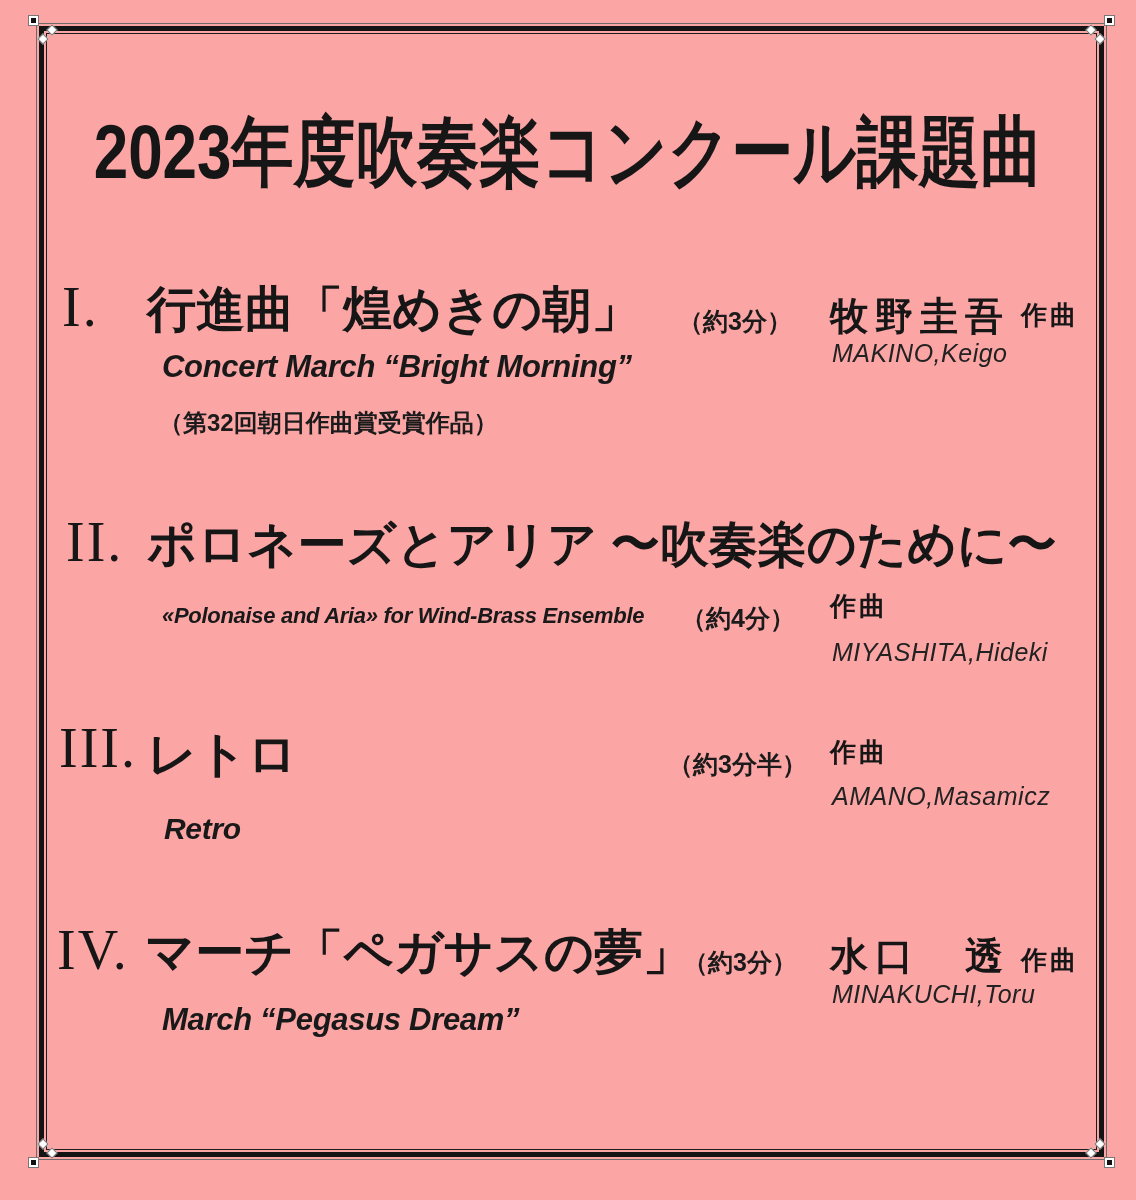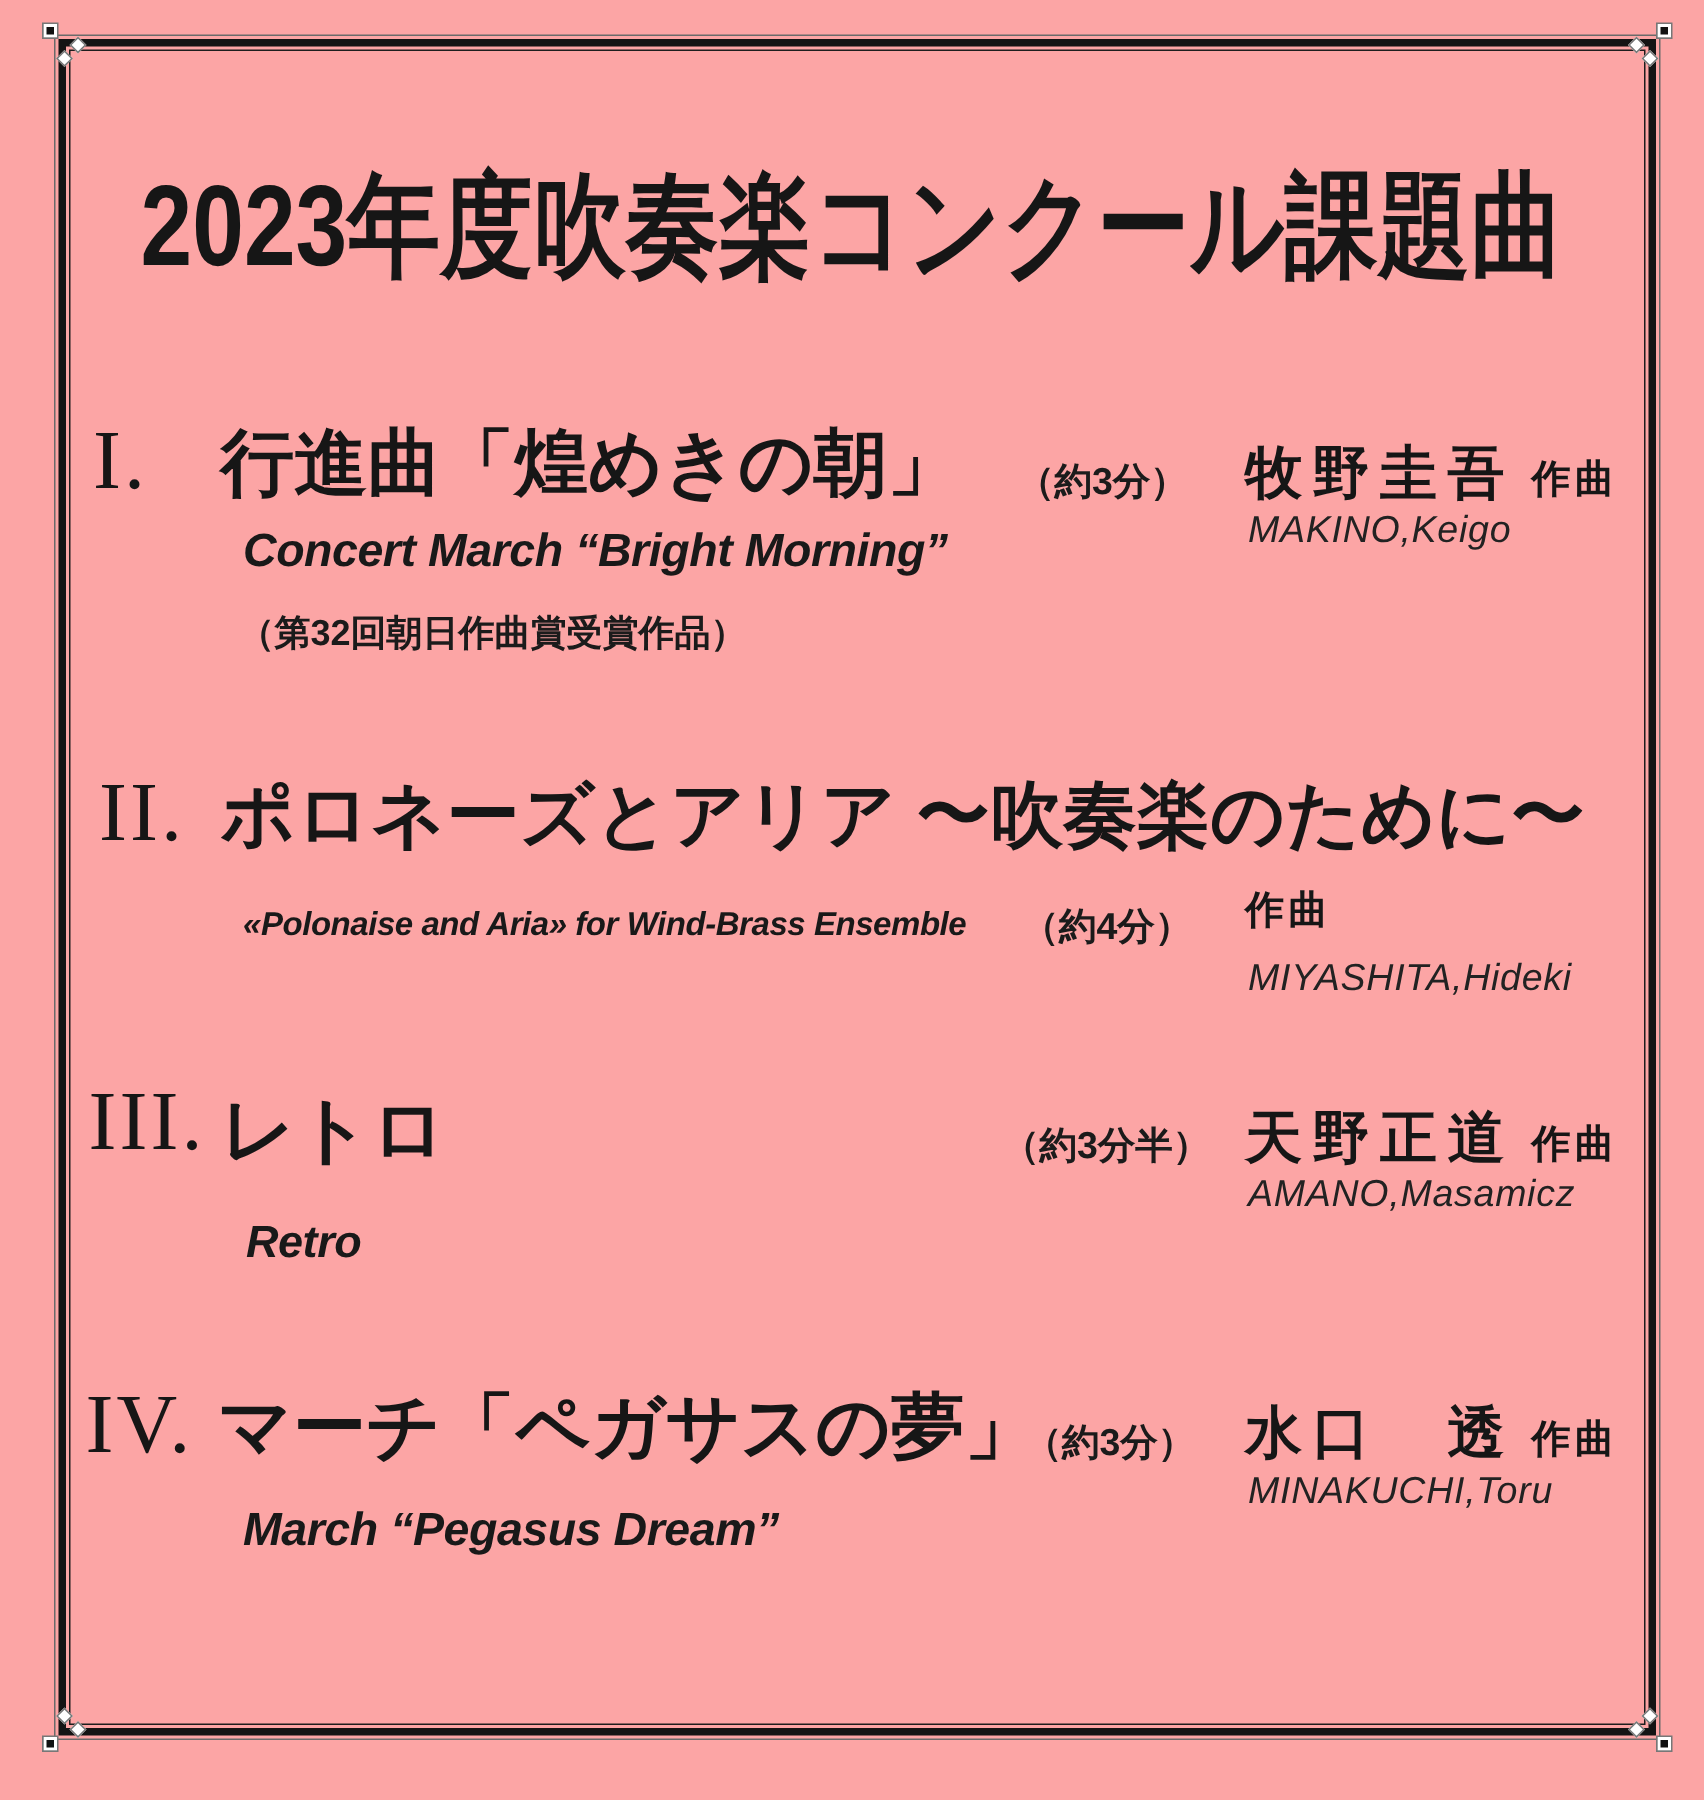--- a/index.html
+++ b/index.html
@@ -94,21 +94,21 @@
     <div class="corner-dm dm-br-h"></div>
     <div class="corner-dm dm-br-v"></div>
   </div>
 
   <h1 class="main-title">2023年度吹奏楽コンクール課題曲</h1>
 
   <section class="piece" style="top:285px;">
     <span class="numeral" style="left:62px; top:-6px;">I.</span>
     <h2 class="title-jp" style="left:147px; top:0;">行進曲「煌めきの朝」</h2>
     <span class="duration" style="left:678px; top:24px;">（約3分）</span>
-    <div class="composer" style="left:830px; top:12px;">
+    <div class="composer" style="left:830px; top:12px;align-items:center;">
       <span class="composer-name">牧野圭吾</span>
       <span class="composer-suffix">作曲</span>
     </div>
     <span class="romaji" style="left:832px; top:56px;">MAKINO,Keigo</span>
     <div class="subtitle-en" style="left:162px; top:66px; font-size:31px;">Concert March “Bright Morning”</div>
     <div class="award-note" style="left:159px; top:126px;">（第32回朝日作曲賞受賞作品）</div>
   </section>
 
   <section class="piece" style="top:516px;">
     <span class="numeral" style="left:66px; top:-2px;">II.</span>
@@ -119,21 +119,20 @@
       <span class="composer-suffix">作曲</span>
     </div>
     <span class="romaji" style="left:832px; top:124px;">MIYASHITA,Hideki</span>
   </section>
 
   <section class="piece" style="top:728px;">
     <span class="numeral" style="left:59px; top:-8px;">III.</span>
     <h2 class="title-jp" style="left:147px; top:2px;">レトロ</h2>
     <span class="duration" style="left:668px; top:24px;">（約3分半）</span>
     <div class="composer" style="left:830px; top:12px;">
-      <span class="composer-name">天野正道</span>
       <span class="composer-suffix">作曲</span>
     </div>
     <span class="romaji" style="left:832px; top:56px;">AMANO,Masamicz</span>
     <div class="subtitle-en" style="left:164px; top:86px; font-size:30px;">Retro</div>
   </section>
 
   <section class="piece" style="top:922px;">
     <span class="numeral" style="left:57px; top:0px;">IV.</span>
     <h2 class="title-jp" style="left:145px; top:6px;">マーチ「ペガサスの夢」</h2>
     <span class="duration" style="left:683px; top:28px;">（約3分）</span>

